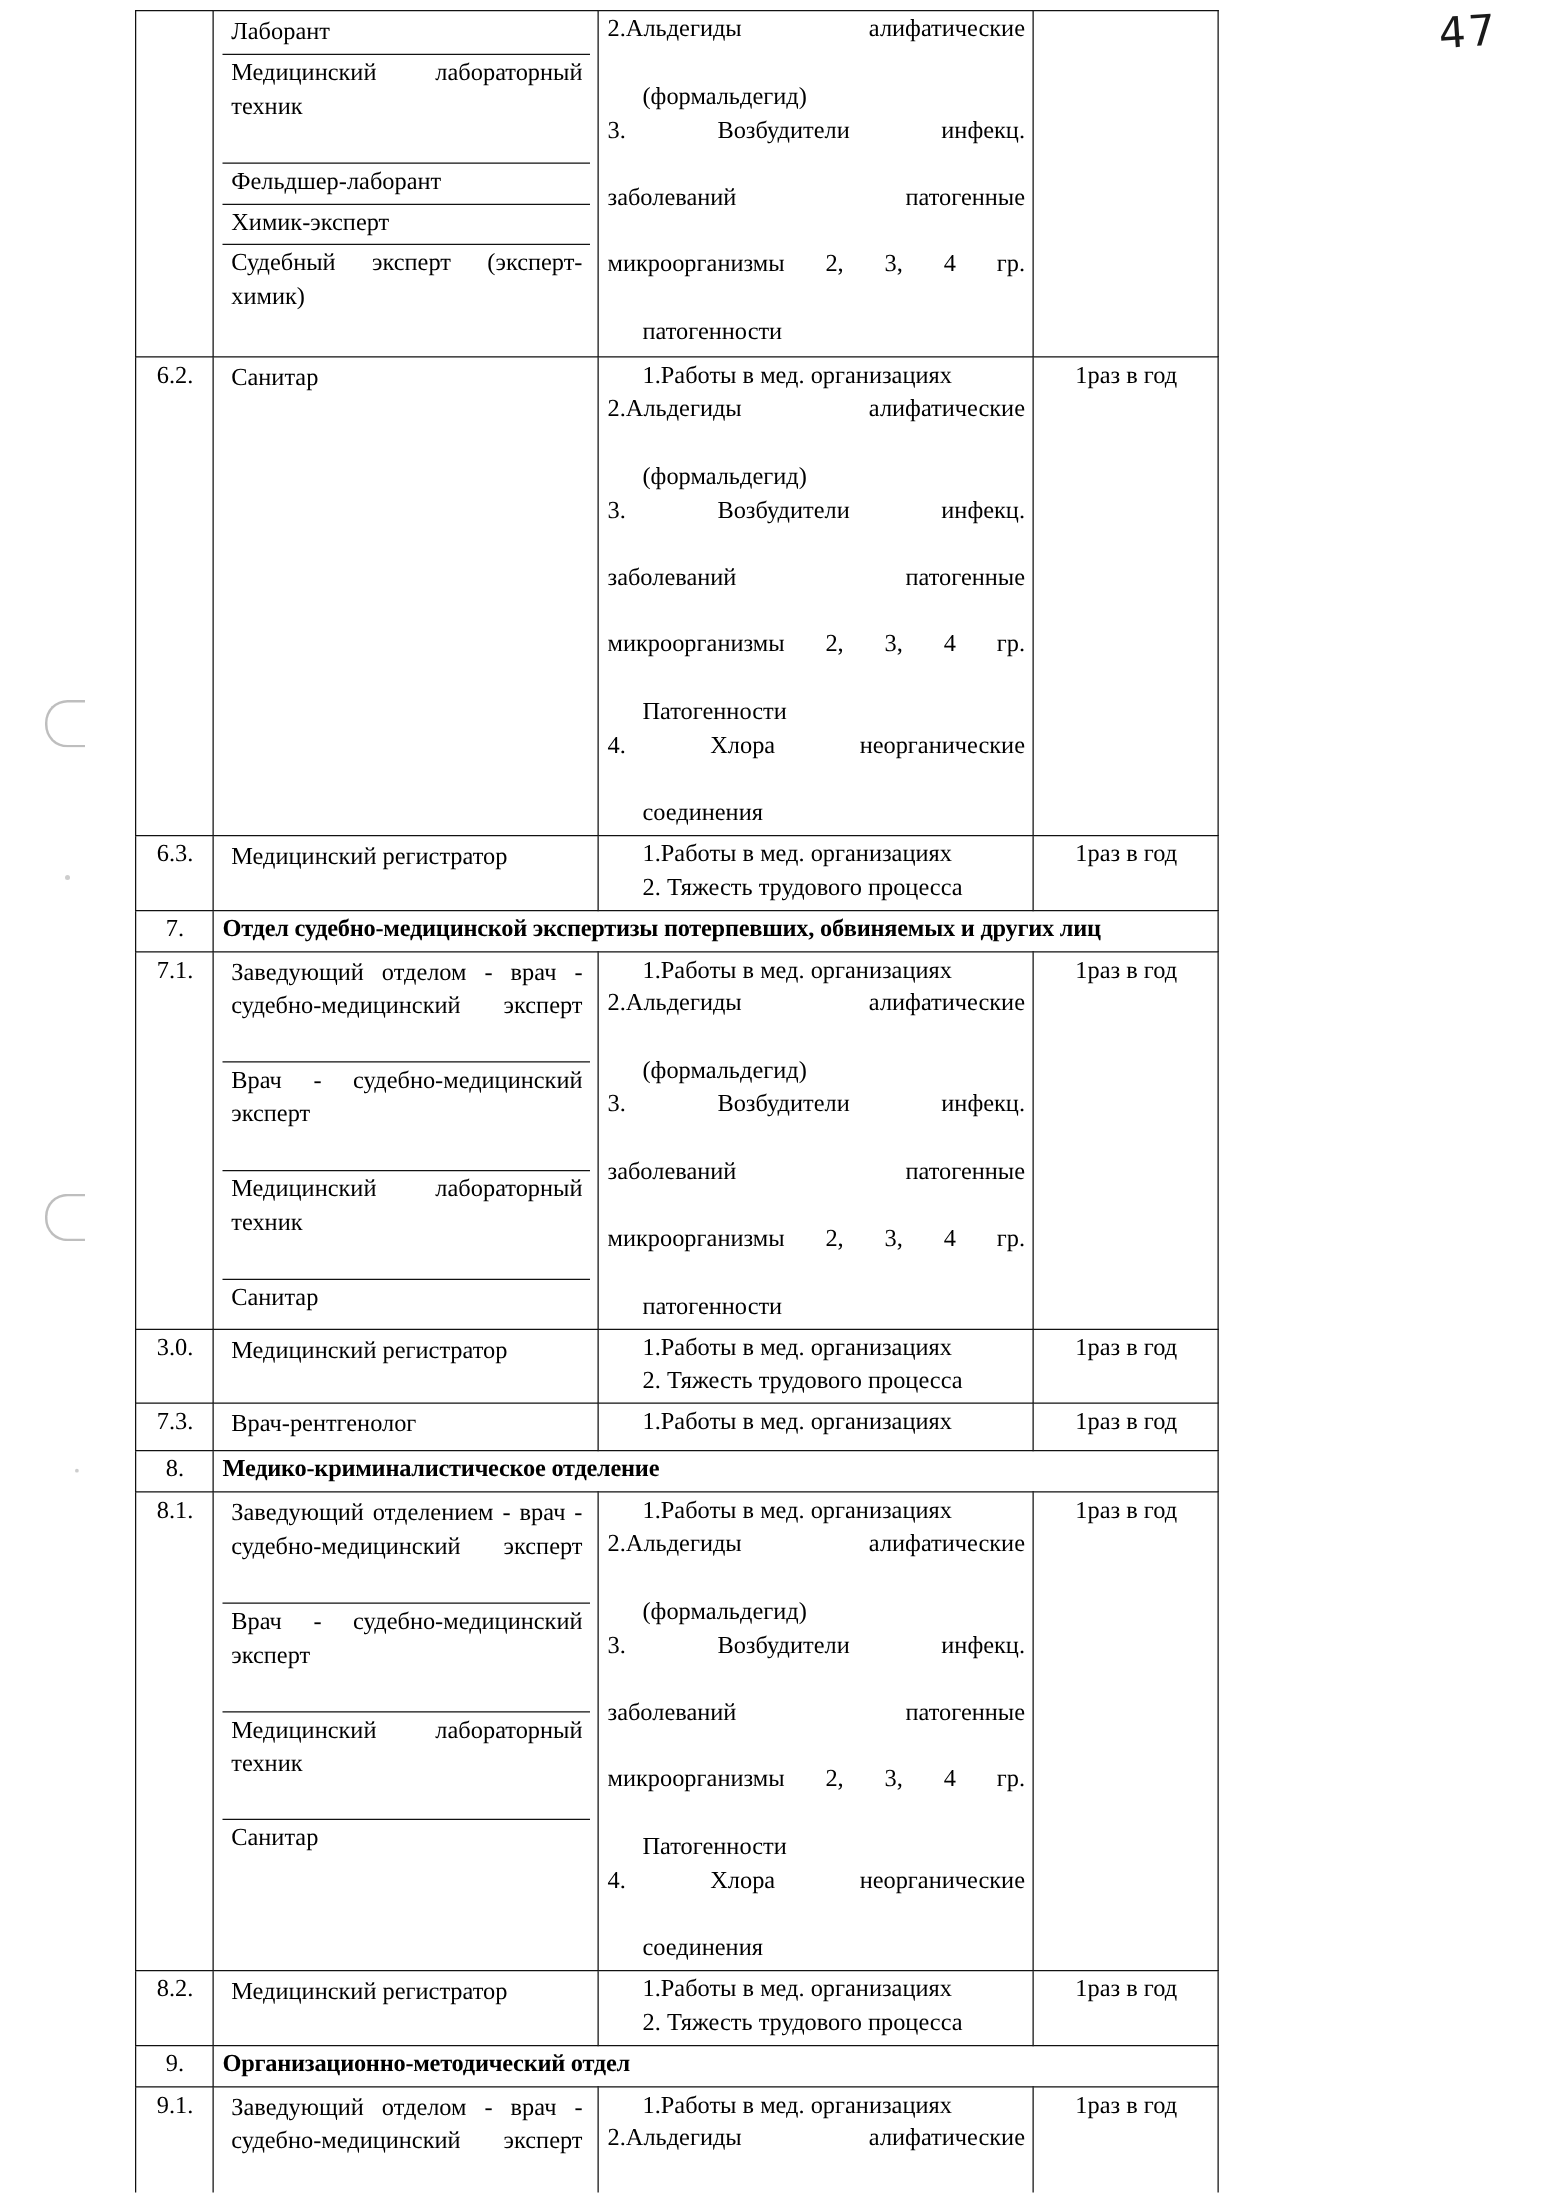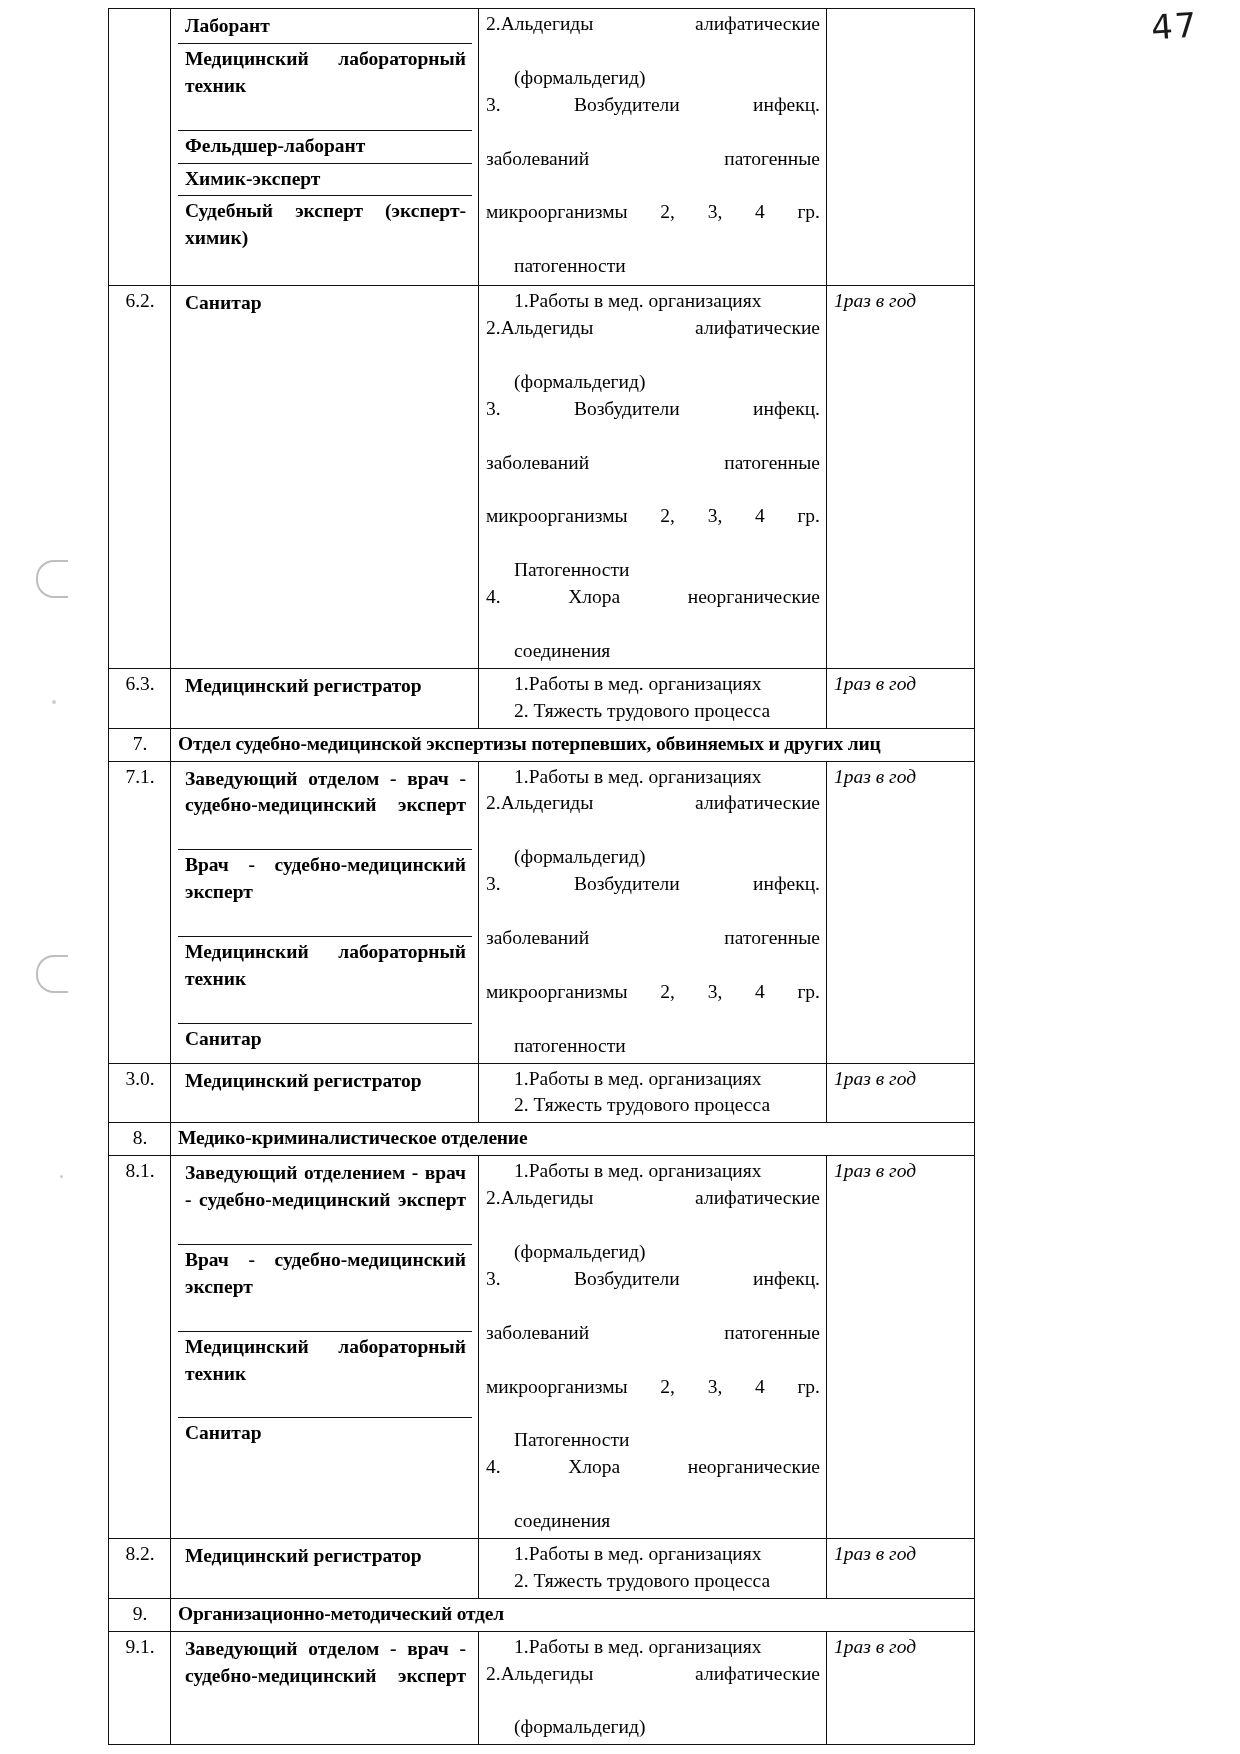--- a/index.html
+++ b/index.html
@@ -79,25 +79,24 @@
   col.c-freq  { width: 148px; }
 
   td.num {
     text-align: center;
     padding-left: 2px;
     padding-right: 2px;
     white-space: nowrap;
     margin-top: 44px;
   }
   td.freq {
-    text-align: left;
+    text-align: center;
     white-space: nowrap;
-    font-style: italic;
-  }
-  td.post { padding: 0; font-weight: bold; }
+  }
+  td.post { padding: 0; }
   td.fact {
     text-align: justify;
     text-justify: inter-word;
     hyphens: none;
     padding-top: 3px;
     padding-bottom: 4px;
   }
   td.fact .ln {
     display: block;
     text-align: justify;
@@ -258,20 +257,32 @@
             <span class="pi plain">Медицинский регистратор</span>
           </span>
         </td>
         <td class="fact">
           <span class="ln noj">1.Работы в мед. организациях</span>
           <span class="ln noj">2. Тяжесть трудового процесса</span>
         </td>
         <td class="freq">1раз в год</td>
       </tr>
 
+      <tr>
+        <td class="num">7.3.</td>
+        <td class="post">
+          <span class="poststack">
+            <span class="pi plain">Врач-рентгенолог</span>
+          </span>
+        </td>
+        <td class="fact">
+          <span class="ln noj">1.Работы в мед. организациях</span>
+        </td>
+        <td class="freq">1раз в год</td>
+      </tr>
 
       <tr>
         <td class="num">8.</td>
         <td class="section" colspan="3">Медико-криминалистическое отделение</td>
       </tr>
 
       <tr>
         <td class="num">8.1.</td>
         <td class="post">
           <span class="poststack">

